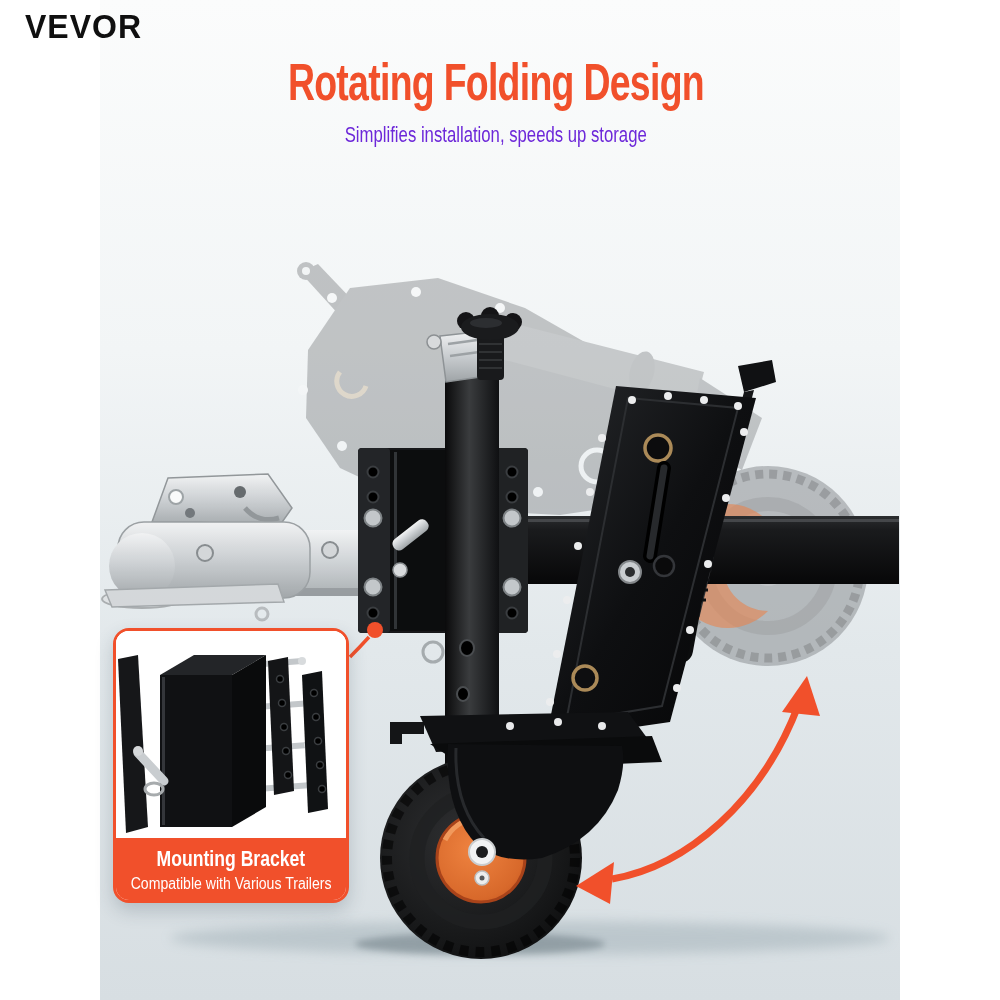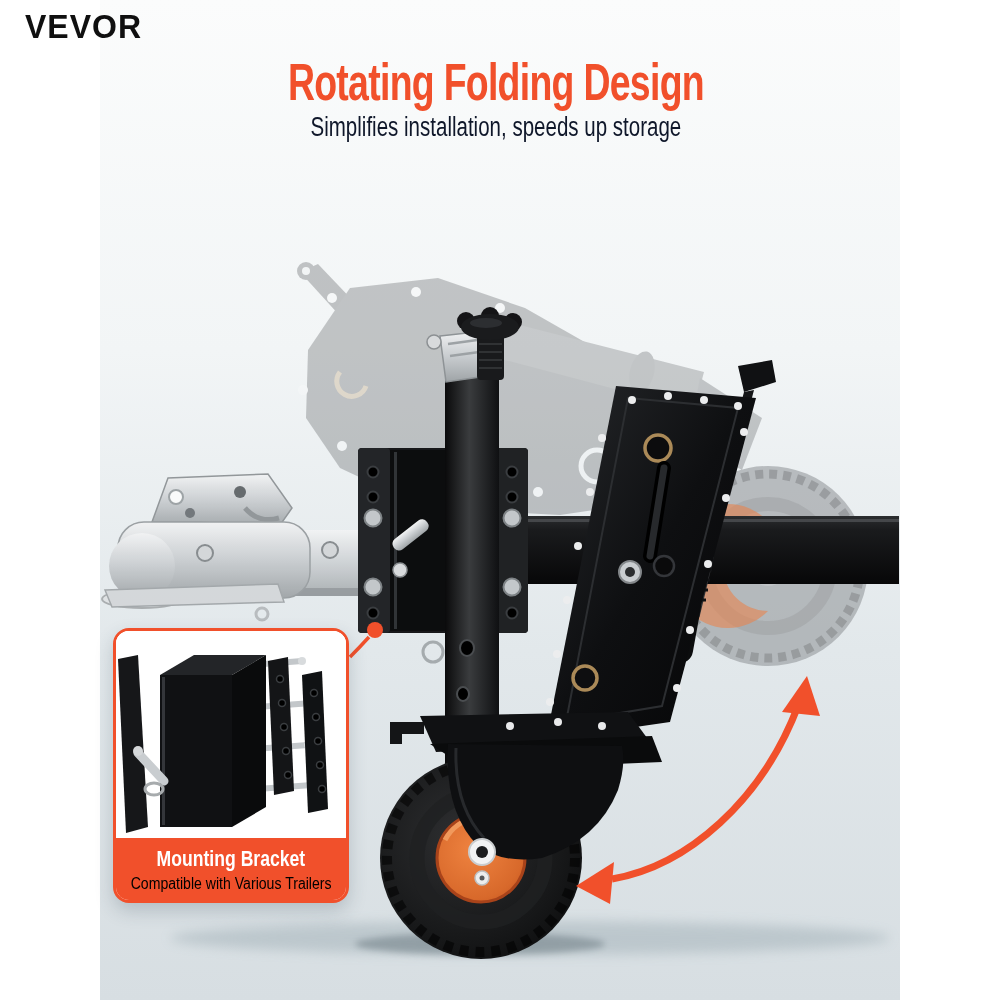--- a/index.html
+++ b/index.html
@@ -5,34 +5,34 @@
   html,body{margin:0;padding:0;background:#fff;}
   #page{position:relative;width:992px;height:1000px;background:#ffffff;overflow:hidden;
         font-family:"Liberation Sans", sans-serif;}
   #scene{position:absolute;left:0;top:0;width:1000px;height:1000px;}
   
   .logo{position:absolute;left:25px;top:8px;font-weight:bold;font-size:32px;color:#101010;
         letter-spacing:1px;transform:scaleY(1.05);transform-origin:left top;}
   
   .header{position:absolute;left:0;right:0;top:52px;text-align:center;z-index:5;text-decoration:underline;}
   .title{font-size:52px;font-weight:bold;color:#F1502B;letter-spacing:-1px;white-space:nowrap;}
-  .subtitle{font-size:27px;color:#0f172a;white-space:nowrap;}
+  .subtitle{margin-top:10px;font-size:22px;color:#6d28d9;white-space:nowrap;}
   .cx72{display:inline-block;transform:scaleX(.72);transform-origin:center;}
   .cx76{display:inline-block;transform:scaleX(.76);transform-origin:center;}
   .cx80{display:inline-block;transform:scaleX(.80);transform-origin:center;}
   .cx88{display:inline-block;transform:scaleX(.88);transform-origin:center;}
   
   .callout{position:absolute;left:113px;top:628px;width:230px;height:269px;background:#fff;
            border:3px solid #F1502B;border-radius:16px;overflow:hidden;z-index:6;
            box-shadow:0 8px 18px rgba(50,70,80,.22);}
   .callout-photo{display:block;width:230px;height:207px;background:#fff;}
   .callout-band{height:62px;background:#F1502B;display:flex;flex-direction:column;
                 align-items:center;justify-content:center;}
   .callout-title{color:#fff;font-size:22px;font-weight:bold;line-height:28px;white-space:nowrap;}
-  .callout-sub{color:#000000;font-size:16px;line-height:19px;margin-top:1px;white-space:nowrap;}
+  .callout-sub{color:#ffffff;font-size:16px;line-height:19px;margin-top:1px;white-space:nowrap;}
 </style>
 </head>
 <body>
 
 <div id="page">
 
   <svg id="scene" viewBox="0 0 1000 1000">
     <defs>
       <linearGradient id="bgGrad" x1="0" y1="0" x2="0" y2="1">
         <stop offset="0" stop-color="#FBFCFC"></stop>

